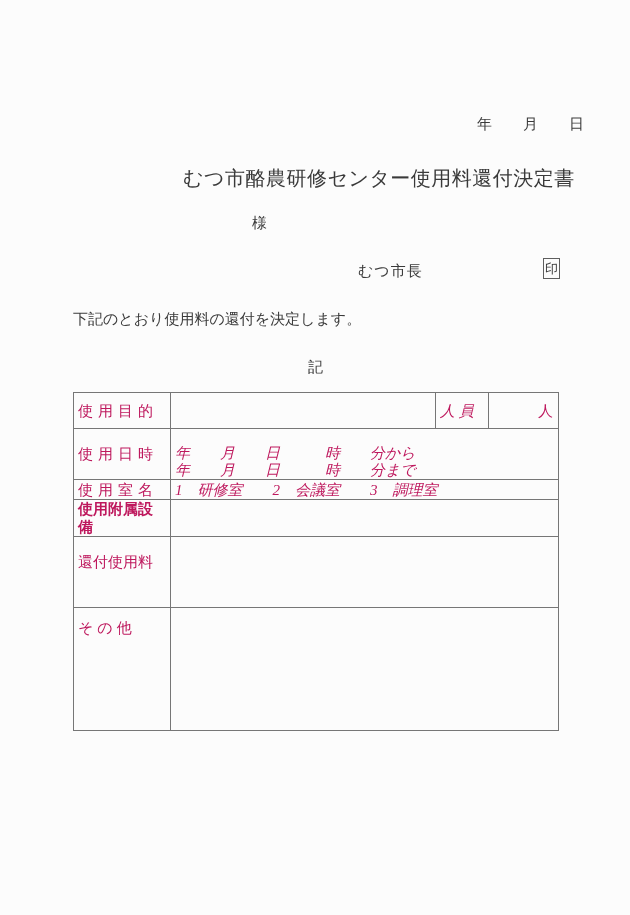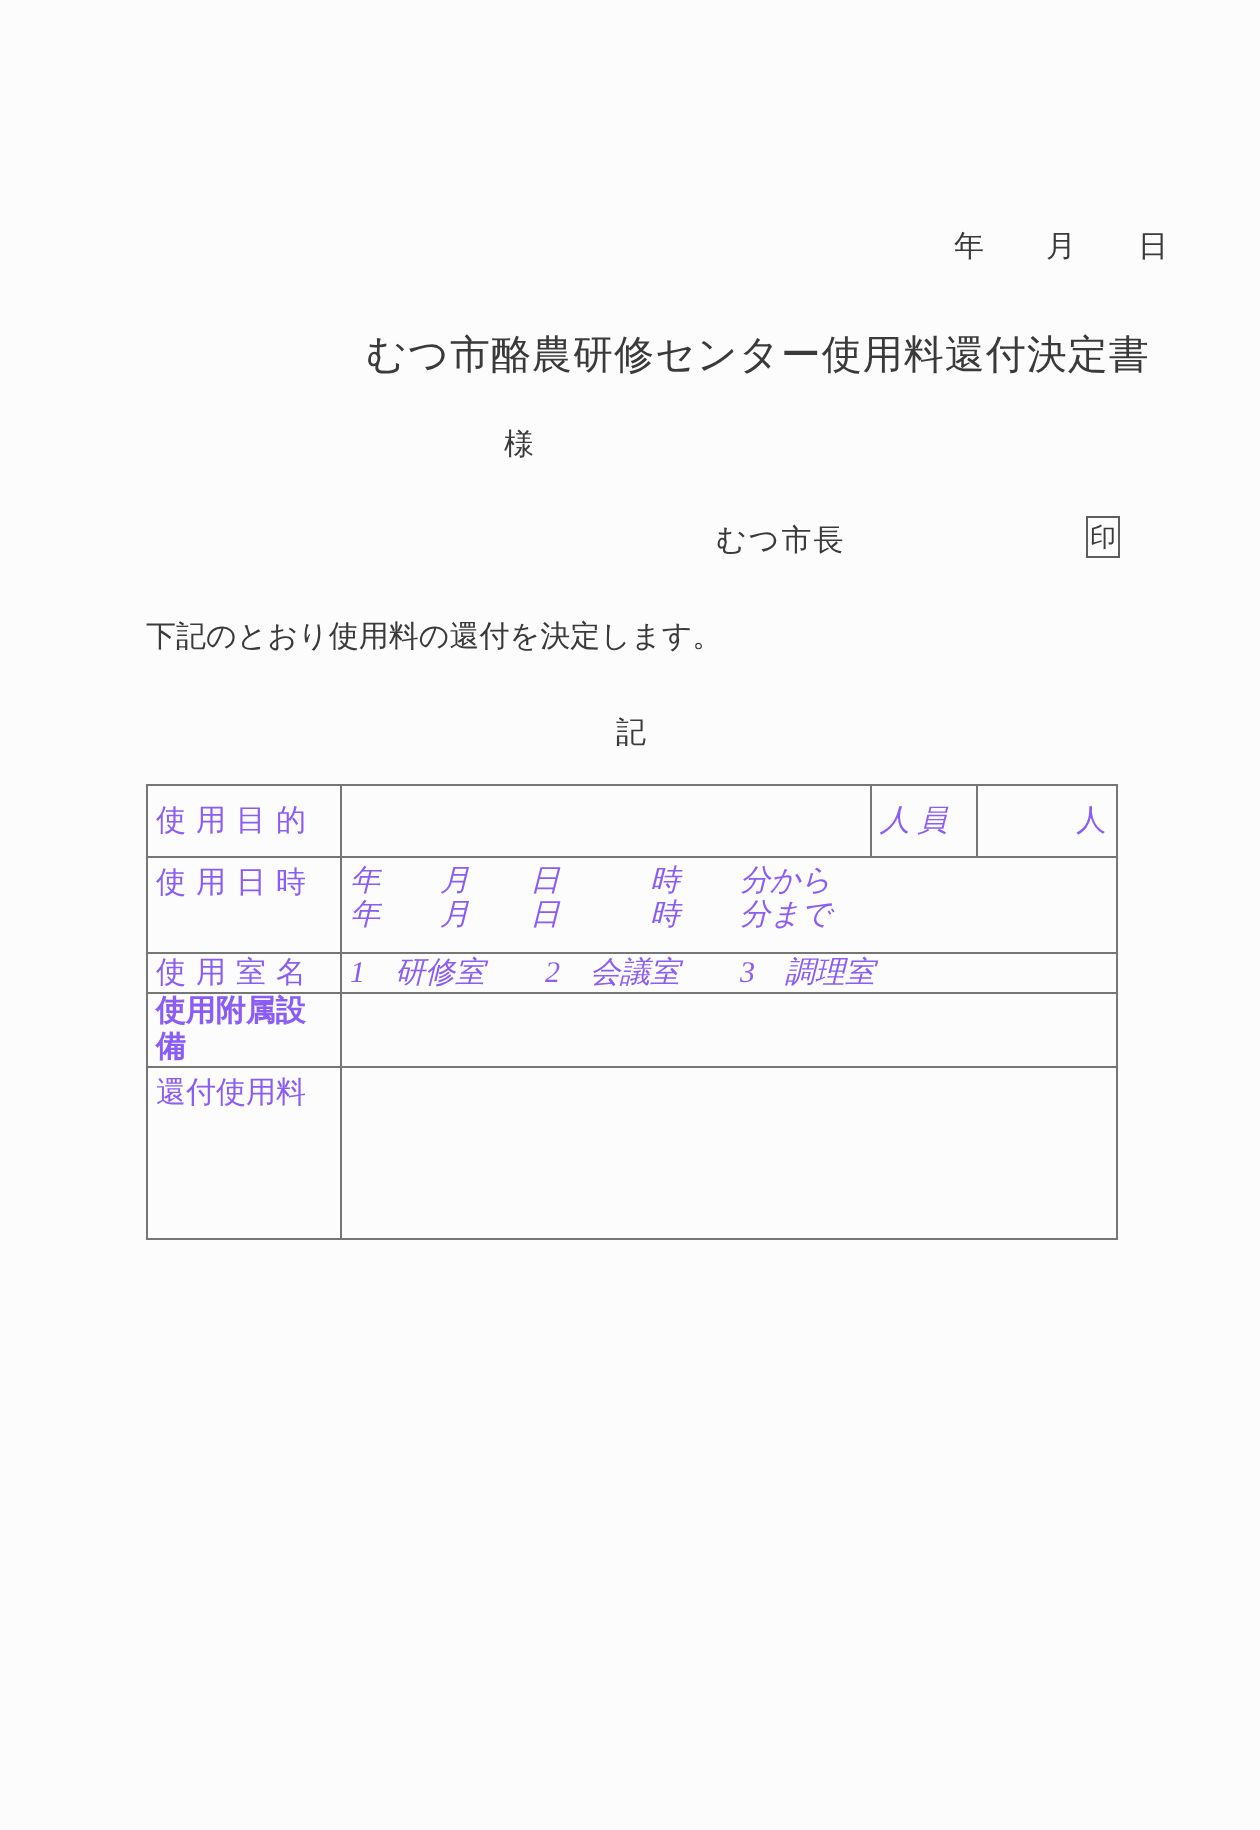--- a/index.html
+++ b/index.html
@@ -24,37 +24,37 @@
     border:1px solid #5e5e5e;
     display:flex;align-items:center;justify-content:center;
     font-size:13px;box-sizing:border-box;
   }
   .statement{left:73px;top:310px;}
   .record-marker{left:308px;top:358px;}
 
   table.form-table{
     position:absolute;left:73px;top:392px;
     width:485px;border-collapse:collapse;table-layout:fixed;
-    font-size:15px;color:#8b5cf6;
+    font-size:15px;color:#be185d;
   }
   .form-table td{
     border:1px solid #767676;
     padding:0 4px;
     vertical-align:middle;
     overflow:hidden;
     box-sizing:border-box;
   }
   col.c1{width:97px;} col.c2{width:265px;} col.c3{width:53px;} col.c4{width:70px;}
   tr.r1 td{height:36px;}
   tr.r2 td{height:48px;}
   tr.r3 td{height:20px;}
   tr.r4 td{height:36px;font-weight:bold;}
-  tr.r5 td{height:86px;}
+  tr.r5 td{height:71px;}
   tr.r6 td{height:123px;}
-  td.vtop{vertical-align:top;padding-top:4px;}
+  td.vtop{vertical-align:top;padding-top:16px;}
   td.vtop2{vertical-align:top;padding-top:11px;}
   td.center{text-align:left;font-style:italic;}
   td.right{text-align:right;padding-right:5px;}
   .ls-wide{letter-spacing:5px;}
   .ls-mid{letter-spacing:4px;}
   .dt-lines div{line-height:17px;white-space:pre;}
 </style>
 </head>
 <body>
 
@@ -107,16 +107,20 @@
         <td class="center" colspan="3">1　研修室　　2　会議室　　3　調理室</td>
       </tr>
       <tr class="r4">
         <td>使用附属設備</td>
         <td colspan="3"></td>
       </tr>
       <tr class="r5">
         <td class="vtop">還付使用料</td>
         <td colspan="3"></td>
       </tr>
+      <tr class="r6">
+        <td class="ls-mid vtop2">その他</td>
+        <td colspan="3"></td>
+      </tr>
     </tbody>
   </table>
 
 </div>
 
 </body></html>

